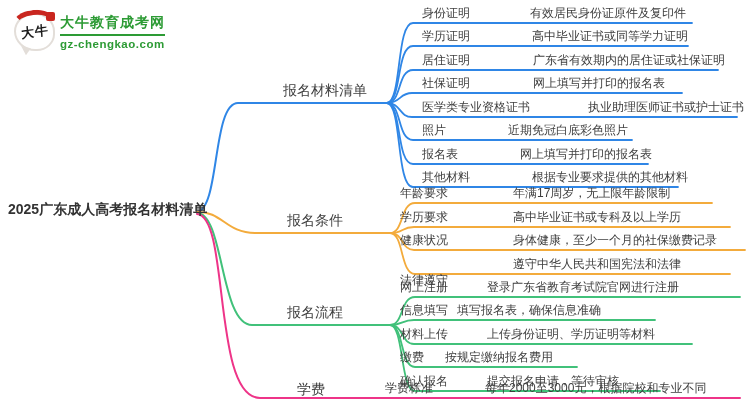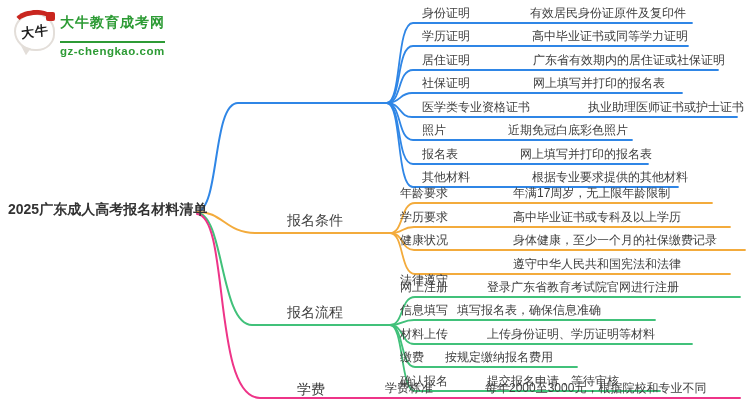--- a/index.html
+++ b/index.html
@@ -24,21 +24,21 @@
   .bubble{position:relative;width:37px;height:34px;border:2px solid #e3ded9;border-radius:50% 50% 46% 54%;
           background:#fff;display:flex;align-items:center;justify-content:center;}
   .bubble-arc{position:absolute;left:-3px;top:-5px;width:34px;height:16px;border:4px solid transparent;
           border-top:5px solid #c9261f;border-radius:50%;transform:rotate(-6deg);}
   .bubble-seal{position:absolute;right:-2px;top:-3px;width:9px;height:9px;background:#c9261f;border-radius:2px;}
   .bubble-txt{font-size:13px;font-weight:700;color:#1c1c1c;transform:rotate(-8deg) skewX(-4deg);letter-spacing:1px;}
   .bubble-tail{position:absolute;left:4px;bottom:-6px;width:0;height:0;border-left:7px solid transparent;
           border-right:3px solid transparent;border-top:8px solid #e3ded9;transform:rotate(14deg);}
   .brand{font-size:14px;line-height:19px;font-weight:700;color:var(--brand);letter-spacing:1px;}
   .domain{font-size:11.5px;line-height:14px;font-weight:700;color:var(--brand);border-top:2px solid var(--brand);
-          margin-top:9px;padding-top:1px;letter-spacing:.5px;}
+          margin-top:2px;padding-top:1px;letter-spacing:.5px;}
 </style>
 </head>
 <body>
 
 <div class="stage">
 
   <svg class="links" width="750" height="410" viewBox="0 0 750 410" aria-hidden="true">
 
     <path class="b1 trunk" d="M197,212 C220,209 212,103 238,103 L387,103"></path>
     <path class="b1 twig" d="M387,103 C402,102 396,23 413,23 L692,23"></path>
@@ -74,20 +74,21 @@
       <span class="bubble-tail"></span>
     </div>
     <div>
       <div class="brand">大牛教育成考网</div>
       <div class="domain">gz-chengkao.com</div>
     </div>
   </div>
 
   <div class="lbl root-lbl" style="left:8px;top:201px">2025广东成人高考报名材料清单</div>
 
+  <div class="lbl branch-lbl" style="left:283px;top:81px">报名材料清单</div>
   <div class="lbl branch-lbl" style="left:287px;top:211px">报名条件</div>
   <div class="lbl branch-lbl" style="left:287px;top:303px">报名流程</div>
   <div class="lbl branch-lbl" style="left:297px;top:380px">学费</div>
 
   <div class="lbl" style="left:422px;top:5px">身份证明</div>
   <div class="lbl" style="left:530px;top:5px">有效居民身份证原件及复印件</div>
   <div class="lbl" style="left:422px;top:28px">学历证明</div>
   <div class="lbl" style="left:532px;top:28px">高中毕业证书或同等学力证明</div>
   <div class="lbl" style="left:422px;top:52px">居住证明</div>
   <div class="lbl" style="left:533px;top:52px">广东省有效期内的居住证或社保证明</div>

